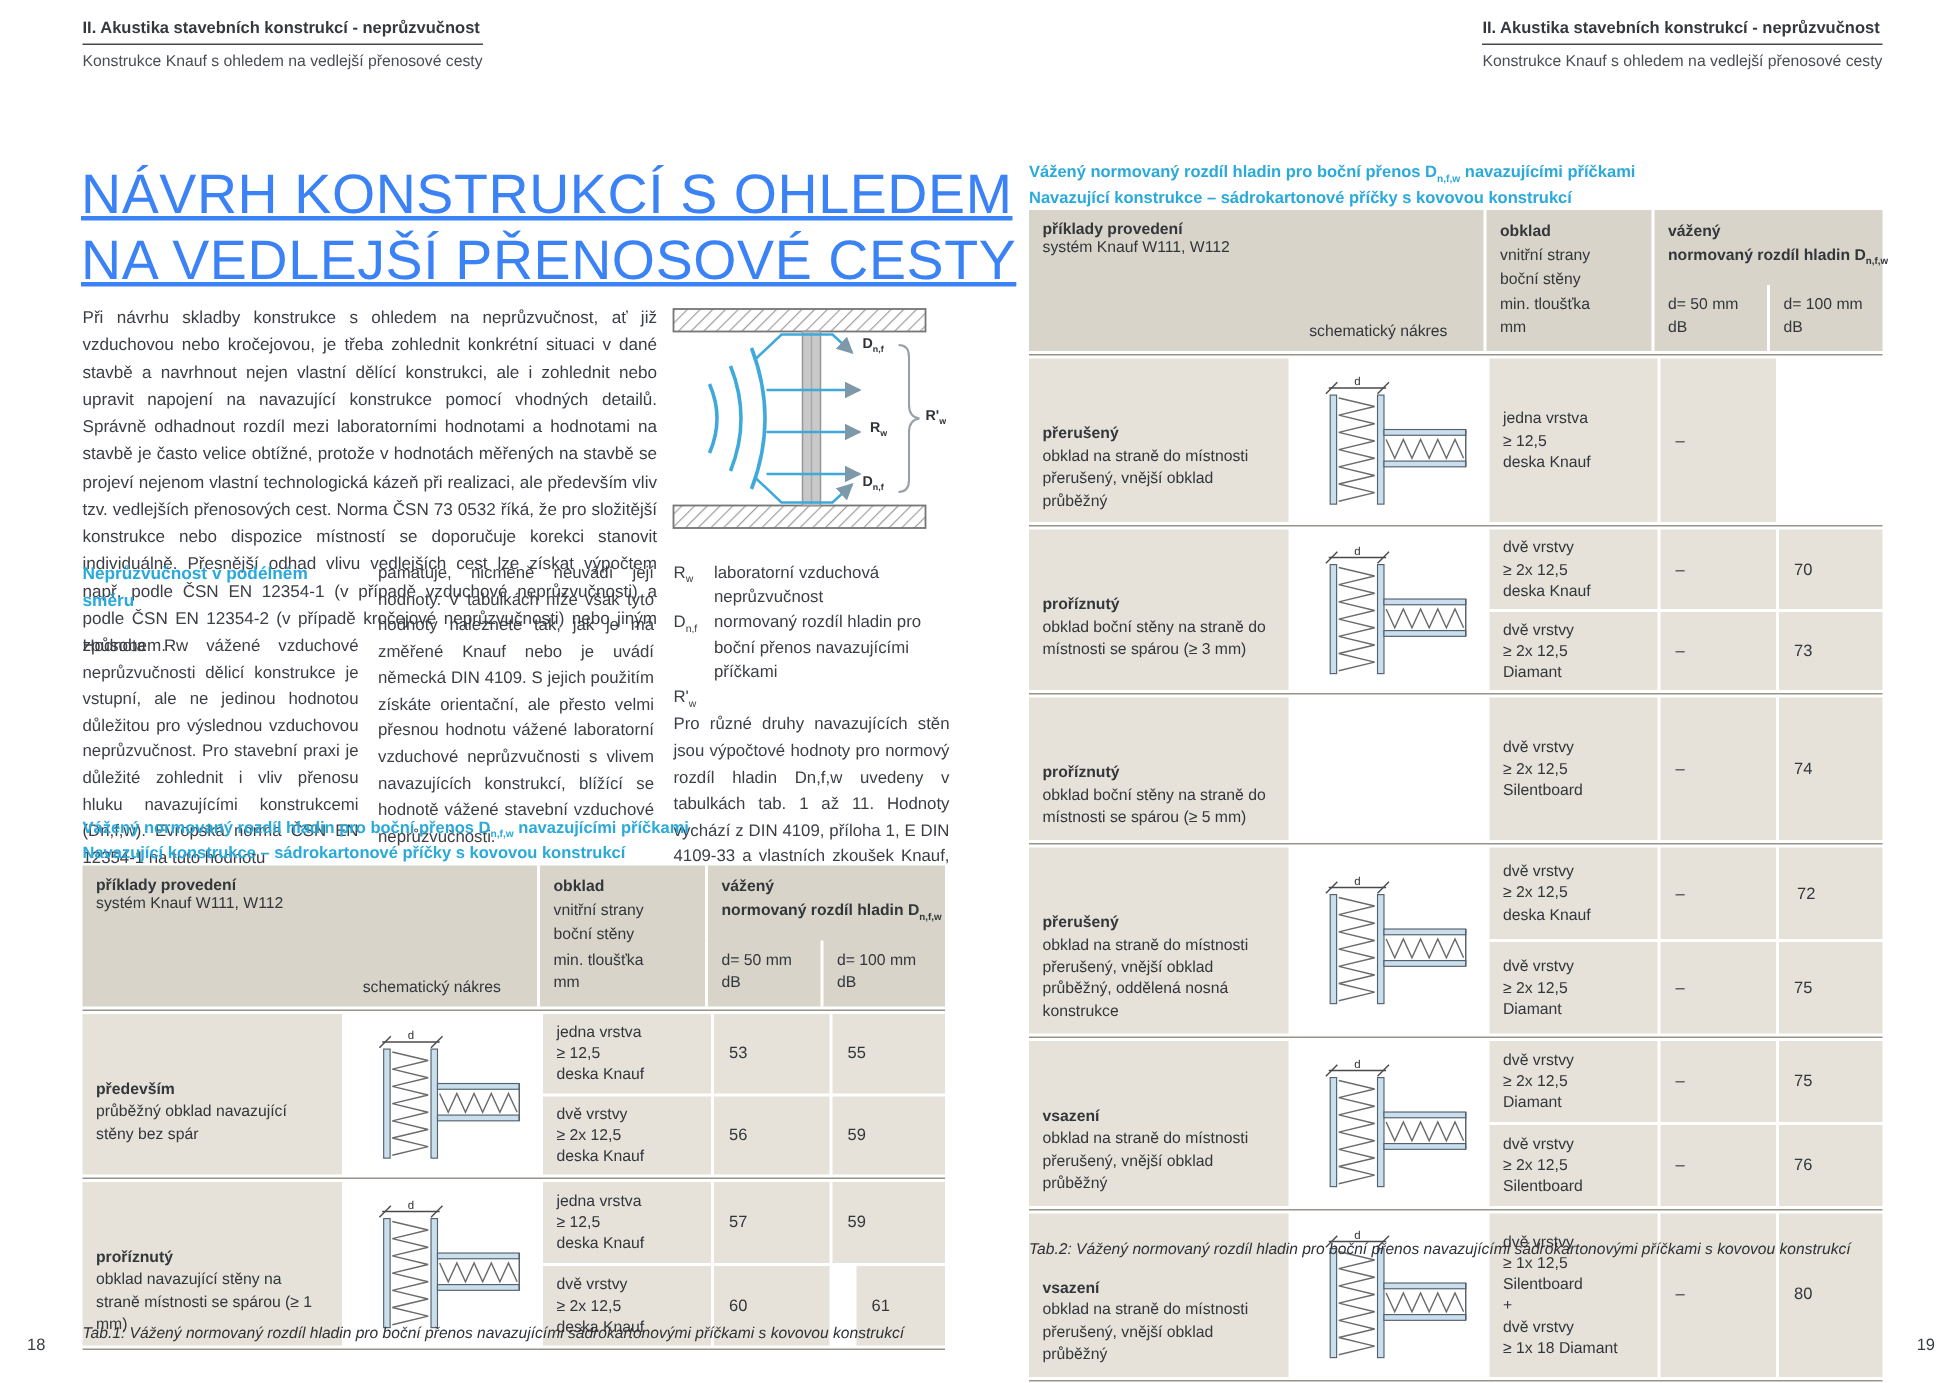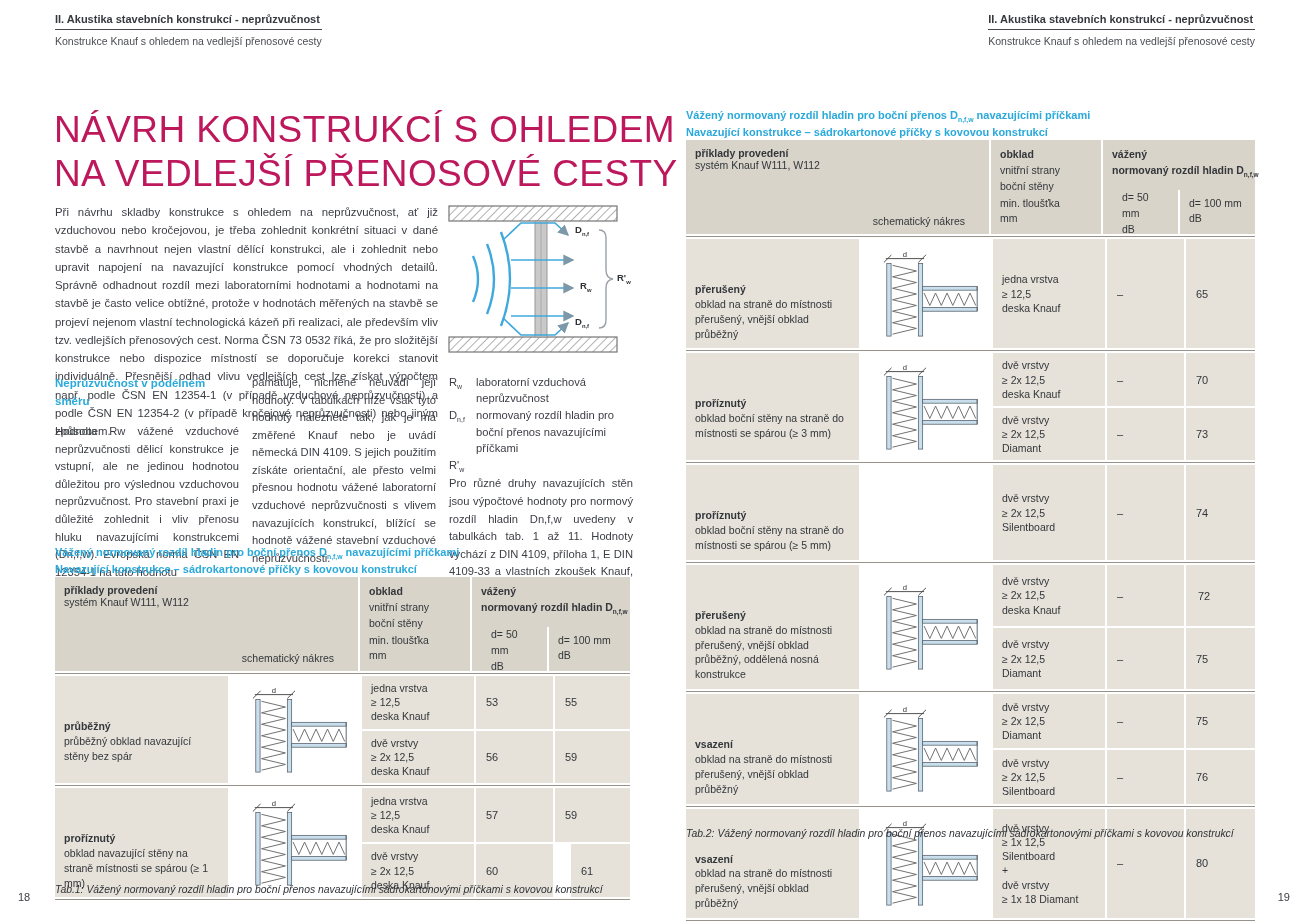--- a/index.html
+++ b/index.html
@@ -16,22 +16,22 @@
   .pg-header .h1{
     font-size:11px;font-weight:bold;color:#35383d;
     padding-bottom:4px;border-bottom:1px solid #45484e;white-space:nowrap;
   }
   .pg-header .h2{font-size:10.5px;color:#4a4d53;padding-top:5px;white-space:nowrap;}
   .hdr-left{left:55px;}
   .hdr-right{right:51px;}
 
   
   .main-title{
-    left:54px;top:108px;font-size:37px;font-weight:200;color:#be185d;
-    line-height:1.2;letter-spacing:0.4px;
+    left:54px;top:108px;font-size:37px;font-weight:200;color:#3b82f6;
+    line-height:1.2;letter-spacing:0.4px;text-decoration:underline;
   }
   .intro{left:55px;top:203px;width:383px;font-size:11.4px;line-height:1.6;text-align:justify;color:#3b3e44;}
   .figure-box{left:447px;top:200px;width:186px;height:160px;}
   .fig-label{position:absolute;font-size:9.5px;font-weight:bold;color:#2e3136;white-space:nowrap;}
 
   .cols{left:55px;top:374px;width:578px;display:flex;gap:13px;}
   .col{width:184px;font-size:11.2px;line-height:1.57;text-align:justify;color:#3b3e44;}
   .section-h{color:#2aa9db;font-weight:bold;font-size:11.5px;margin:0 0 13px 0;text-align:left;}
   .legend-row{display:flex;text-align:left;line-height:1.45;margin-bottom:1px;}
   .legend-sym{width:27px;flex:none;}
@@ -49,21 +49,21 @@
   .t2{left:686px;top:140px;width:569px;}
   .thead{
     display:grid;grid-template-columns:173px 130px 112px 77px 1fr;
     grid-template-rows:50px 44px;background:#d9d4c9;font-size:10.5px;color:#33363b;
   }
   .thead .hbold{font-weight:bold;}
   .cellA{grid-column:1/3;grid-row:1/3;display:flex;flex-direction:column;justify-content:space-between;padding:7px 10px 7px 9px;}
   .cellA .sch-label{text-align:right;padding-right:14px;}
   .cellB{grid-column:3/4;grid-row:1/3;border-left:2px solid #fff;display:flex;flex-direction:column;justify-content:space-between;padding:7px 9px;box-sizing:border-box;}
   .cellC{grid-column:4/6;grid-row:1/2;border-left:2px solid #fff;padding:7px 9px;box-sizing:border-box;white-space:nowrap;overflow:visible;}
-  .cellD{grid-column:4/5;grid-row:2/3;border-left:2px solid #fff;display:flex;flex-direction:column;justify-content:space-between;padding:0 19px 7px;box-sizing:border-box;}
+  .cellD{grid-column:4/5;grid-row:2/3;border-left:2px solid #fff;display:flex;flex-direction:column;justify-content:flex-end;padding:0 9px 7px;box-sizing:border-box;}
   .cellE{grid-column:5/6;grid-row:2/3;border-left:2px solid #fff;display:flex;flex-direction:column;justify-content:flex-end;padding:0 9px 7px;box-sizing:border-box;}
   .lh15{line-height:1.5;}
 
   .tbody{background:#fff;border-bottom:1px solid #97938a;padding-bottom:2px;}
   .tgroup{
     display:grid;grid-template-columns:173px 130px 112px 77px 1fr;gap:2px;
     background:#fff;border-top:1px solid #97938a;margin-top:2px;padding-top:2px;
   }
   .cell{background:#e6e2d9;box-sizing:border-box;}
   .desc-cell{grid-column:1;padding:7px 9px;}
@@ -185,21 +185,21 @@
         <div>dB</div>
       </div>
       <div class="cellE lh15">
         <div>d= 100 mm</div>
         <div>dB</div>
       </div>
     </div>
     <div class="tbody">
         <div class="tgroup">
           <div class="cell desc-cell" style="grid-row: 1 / span 2;">
-            <div class="gtitle">průběžný</div>
+            <div class="gtitle">především</div>
             <div class="gdesc">průběžný obklad navazující stěny bez spár</div>
           </div>
           <div class="cell sch-cell" style="grid-row: 1 / span 2;">
   <svg width="112" height="88" viewBox="0 0 112 92">
     <line x1="14" y1="9" x2="54" y2="9" stroke="#4a4a4a" stroke-width="1"></line>
     <line x1="12" y1="13" x2="20" y2="5" stroke="#4a4a4a" stroke-width="1"></line>
     <line x1="48" y1="13" x2="56" y2="5" stroke="#4a4a4a" stroke-width="1"></line>
     <text class="dim-label" x="34" y="7" font-size="8" font-family="Liberation Sans, sans-serif" fill="#333" text-anchor="middle">d</text>
     <rect x="15" y="14" width="4.5" height="76" fill="#c9dfee" stroke="#55606a" stroke-width="0.8"></rect>
     <rect x="48" y="14" width="4.5" height="76" fill="#c9dfee" stroke="#55606a" stroke-width="0.8"></rect>
@@ -332,21 +332,20 @@
     <polyline points="54,45 60,58 66,45 72,58 78,45 84,58 90,45 96,58 102,45 108,58" fill="none" stroke="#6b6b6b" stroke-width="1"></polyline>
     <line x1="109.5" y1="38" x2="109.5" y2="64" stroke="#55606a" stroke-width="1"></line>
   </svg>
 </div>
           <div class="cell lay-cell" style="grid-row: 1;">
             <div class="lay-line">jedna vrstva</div>
             <div class="lay-line">≥ 12,5</div>
             <div class="lay-line">deska Knauf</div>
           </div>
           <div class="cell val-cell" style="grid-area: 1 / 4;">–</div>
-          <div class="cell val-cell" style="grid-area: 1 / 5;">65</div>
         </div>
         <div class="tgroup">
           <div class="cell desc-cell" style="grid-row: 1 / span 2;">
             <div class="gtitle">proříznutý</div>
             <div class="gdesc">obklad boční stěny na straně do místnosti se spárou (≥ 3 mm)</div>
           </div>
           <div class="cell sch-cell" style="grid-row: 1 / span 2;">
   <svg width="112" height="88" viewBox="0 0 112 92">
     <line x1="14" y1="9" x2="54" y2="9" stroke="#4a4a4a" stroke-width="1"></line>
     <line x1="12" y1="13" x2="20" y2="5" stroke="#4a4a4a" stroke-width="1"></line>

